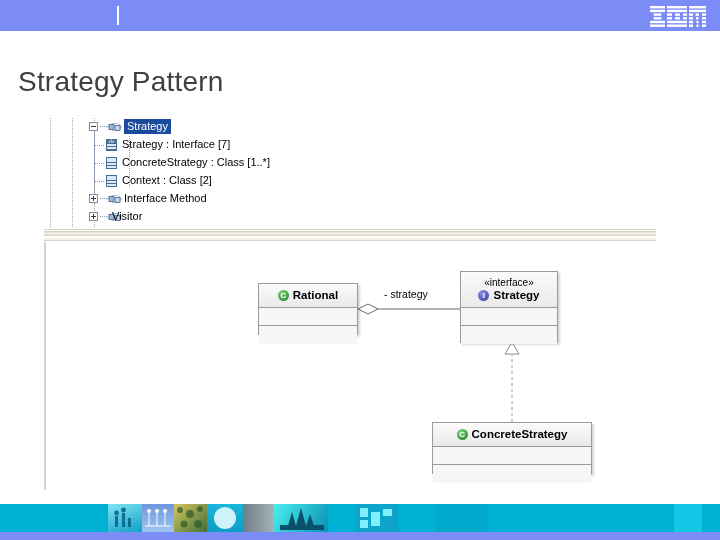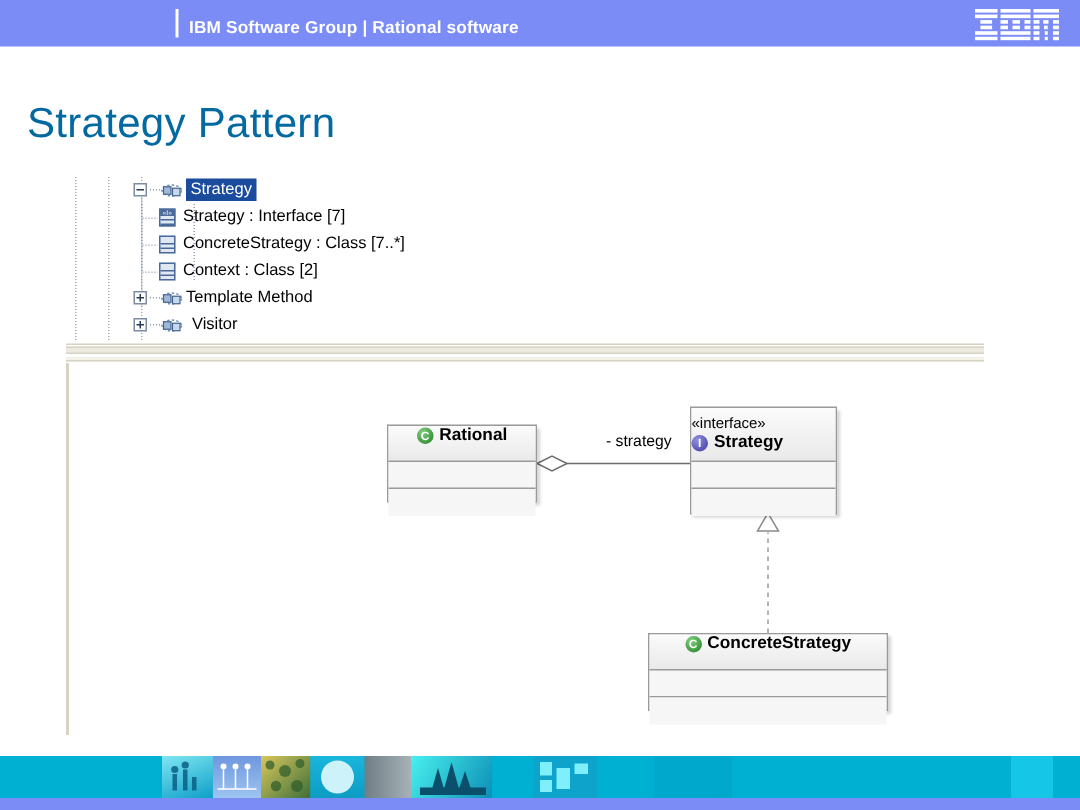--- a/index.html
+++ b/index.html
@@ -26,21 +26,21 @@
     font-size:11.5px;font-weight:bold;color:#ffffff;
     letter-spacing:0.1px;white-space:nowrap;
   }
   .ibm-logo{
     position:absolute;right:14px;top:6px;width:56px;height:21px;
   }
 
   
   .slide-title{
     position:absolute;left:18px;top:66px;
-    font-size:28px;color:#0369a1;font-weight:normal;
+    font-size:28px;color:#404040;font-weight:normal;
     letter-spacing:0.2px;white-space:nowrap;
   }
 
   
   .capture{
     position:absolute;left:44px;top:118px;width:612px;height:372px;
     background:#ffffff;
   }
 
   
@@ -104,21 +104,21 @@
   }
   .canvas-inner{position:absolute;left:0;top:0;right:0;bottom:0;overflow:hidden;}
 
   
   .umlbox{position:absolute;background:#f2f2f2;
     border:1px solid #9a9a9a;box-sizing:border-box;
     box-shadow:2px 2px 2px rgba(0,0,0,0.17);}
   .umlbox .head{position:relative;height:24px;
     border-bottom:1px solid #9a9a9a;box-sizing:border-box;
     background:linear-gradient(#fbfbfb,#e9e9e9);
-    display:flex;align-items:flex-start;justify-content:center;}
+    display:flex;align-items:center;justify-content:center;}
   .umlbox .head.two{height:36px;flex-direction:column;justify-content:center;}
   .umlbox .comp{height:18px;border-bottom:1px solid #9a9a9a;box-sizing:border-box;
     background:#f6f6f6;}
   .umlbox .comp.last{border-bottom:none;}
   .umlbox .nm{font-size:11.5px;font-weight:bold;color:#000;white-space:nowrap;
     font-family:"Liberation Sans",sans-serif;}
   .umlbox .stereo{font-size:10px;color:#000;white-space:nowrap;line-height:12px;}
   .nmrow{display:flex;align-items:center;gap:4px;line-height:13px;}
 
   .rnd{width:11px;height:11px;border-radius:50%;flex:0 0 auto;
@@ -133,21 +133,20 @@
   .footer{position:absolute;left:0;top:504px;width:720px;height:28px;background:#00b0d2;}
   .footer .tiles{position:absolute;left:108px;top:0;height:28px;display:flex;}
   .footer .tile{height:28px;position:relative;overflow:hidden;}
   .footer-bottom{position:absolute;left:0;top:532px;width:720px;height:8px;background:#7b8cf6;}
 </style>
 </head>
 <body>
 
 <div class="header">
   <div class="rule"></div>
-  <div class="htitle">IBM Software Group | Rational software</div>
   <div class="ibm-logo">
     <svg width="56" height="21" viewBox="0 0 56 21" aria-hidden="true">
       <g fill="#ffffff">
 
         <rect x="0" y="0" width="15" height="2.4"></rect>
         <rect x="0" y="3.7" width="15" height="2.4"></rect>
         <rect x="3.6" y="7.4" width="7.8" height="2.4"></rect>
         <rect x="3.6" y="11.1" width="7.8" height="2.4"></rect>
         <rect x="0" y="14.8" width="15" height="2.4"></rect>
         <rect x="0" y="18.5" width="15" height="2.4"></rect>
@@ -220,21 +219,21 @@
       <div class="tlabel" style="left:78px;">Strategy : Interface [7]</div>
     </div>
 
     <div class="trow" style="top:36px;">
       <div class="dotvert" style="left:50px;top:0px;height:18px;"></div>
       <div class="dotline" style="left:51px;top:9px;width:10px;"></div>
       <div class="cls-icon" style="left:62px;">
         <div class="band b1"></div>
           <div class="band b2"></div>
       </div>
-      <div class="tlabel" style="left:78px;">ConcreteStrategy : Class [7..*]</div>
+      <div class="tlabel" style="left:78px;">ConcreteStrategy : Class [1..*]</div>
     </div>
 
     <div class="trow" style="top:54px;">
       <div class="dotvert" style="left:50px;top:0px;height:9px;"></div>
       <div class="dotline" style="left:51px;top:9px;width:10px;"></div>
       <div class="cls-icon" style="left:62px;">
         <div class="band b1"></div>
           <div class="band b2"></div>
       </div>
       <div class="tlabel" style="left:78px;">Context : Class [2]</div>
@@ -243,34 +242,34 @@
     <div class="trow" style="top:72px;">
       <div class="ebox plus" style="left:45px;"></div>
       <div class="dotline" style="left:56px;top:8px;width:8px;"></div>
       <div class="pat-icon" style="left:63px;">
         <svg width="15" height="12" viewBox="0 0 15 12" aria-hidden="true">
           <ellipse cx="7.5" cy="6" rx="6.5" ry="3.6" fill="none" stroke="#6d8cba" stroke-width="1" stroke-dasharray="1.6 1.4"></ellipse>
           <rect x="2" y="3.5" width="5" height="5" fill="#9fb8d8" stroke="#46648f" stroke-width="0.8"></rect>
           <rect x="8" y="4.5" width="5" height="5" fill="#c8d8ec" stroke="#46648f" stroke-width="0.8"></rect>
         </svg>
       </div>
-      <div class="tlabel" style="left:80px;">Template Method</div>
+      <div class="tlabel" style="left:80px;">Interface Method</div>
     </div>
 
     <div class="trow" style="top:90px;">
       <div class="ebox plus" style="left:45px;"></div>
       <div class="dotline" style="left:56px;top:8px;width:8px;"></div>
       <div class="pat-icon" style="left:63px;">
         <svg width="15" height="12" viewBox="0 0 15 12" aria-hidden="true">
           <ellipse cx="7.5" cy="6" rx="6.5" ry="3.6" fill="none" stroke="#6d8cba" stroke-width="1" stroke-dasharray="1.6 1.4"></ellipse>
           <rect x="2" y="3.5" width="5" height="5" fill="#9fb8d8" stroke="#46648f" stroke-width="0.8"></rect>
           <rect x="8" y="4.5" width="5" height="5" fill="#c8d8ec" stroke="#46648f" stroke-width="0.8"></rect>
         </svg>
       </div>
-      <div class="tlabel" style="left:84px;">Visitor</div>
+      <div class="tlabel" style="left:68px;">Visitor</div>
     </div>
   </div>
 
   <div class="splitbar">
     <div class="s1"></div>
     <div class="s2"></div>
     <div class="s3"></div>
   </div>
 
   <div class="canvas">
@@ -279,21 +278,21 @@
       <svg width="612" height="248" style="position:absolute;left:0;top:0;" aria-hidden="true">
 
         <line x1="322" y1="67" x2="455" y2="67" stroke="#6d6d6d" stroke-width="1"></line>
         <polygon points="312,67 322,62 332,67 322,72" fill="#ffffff" stroke="#6d6d6d" stroke-width="1"></polygon>
         <polyline points="444,60 456,67 444,74" fill="none" stroke="#6d6d6d" stroke-width="1"></polyline>
 
         <line x1="466" y1="180" x2="466" y2="113" stroke="#9a9a9a" stroke-width="1" stroke-dasharray="3 3"></line>
         <polygon points="466,100 459,112 473,112" fill="#ffffff" stroke="#8a8a8a" stroke-width="1"></polygon>
       </svg>
 
-      <div class="assoc-label" style="left:338px;top:46px;margin-left:20px;">- strategy</div>
+      <div class="assoc-label" style="left:338px;top:46px;">- strategy</div>
 
       <div class="umlbox" style="left:212px;top:41px;width:100px;height:52px;">
         <div class="head">
           <div class="nmrow">
             <span class="rnd cls">C</span>
             <span class="nm">Rational</span>
           </div>
         </div>
         <div class="comp"></div>
         <div class="comp last"></div>

